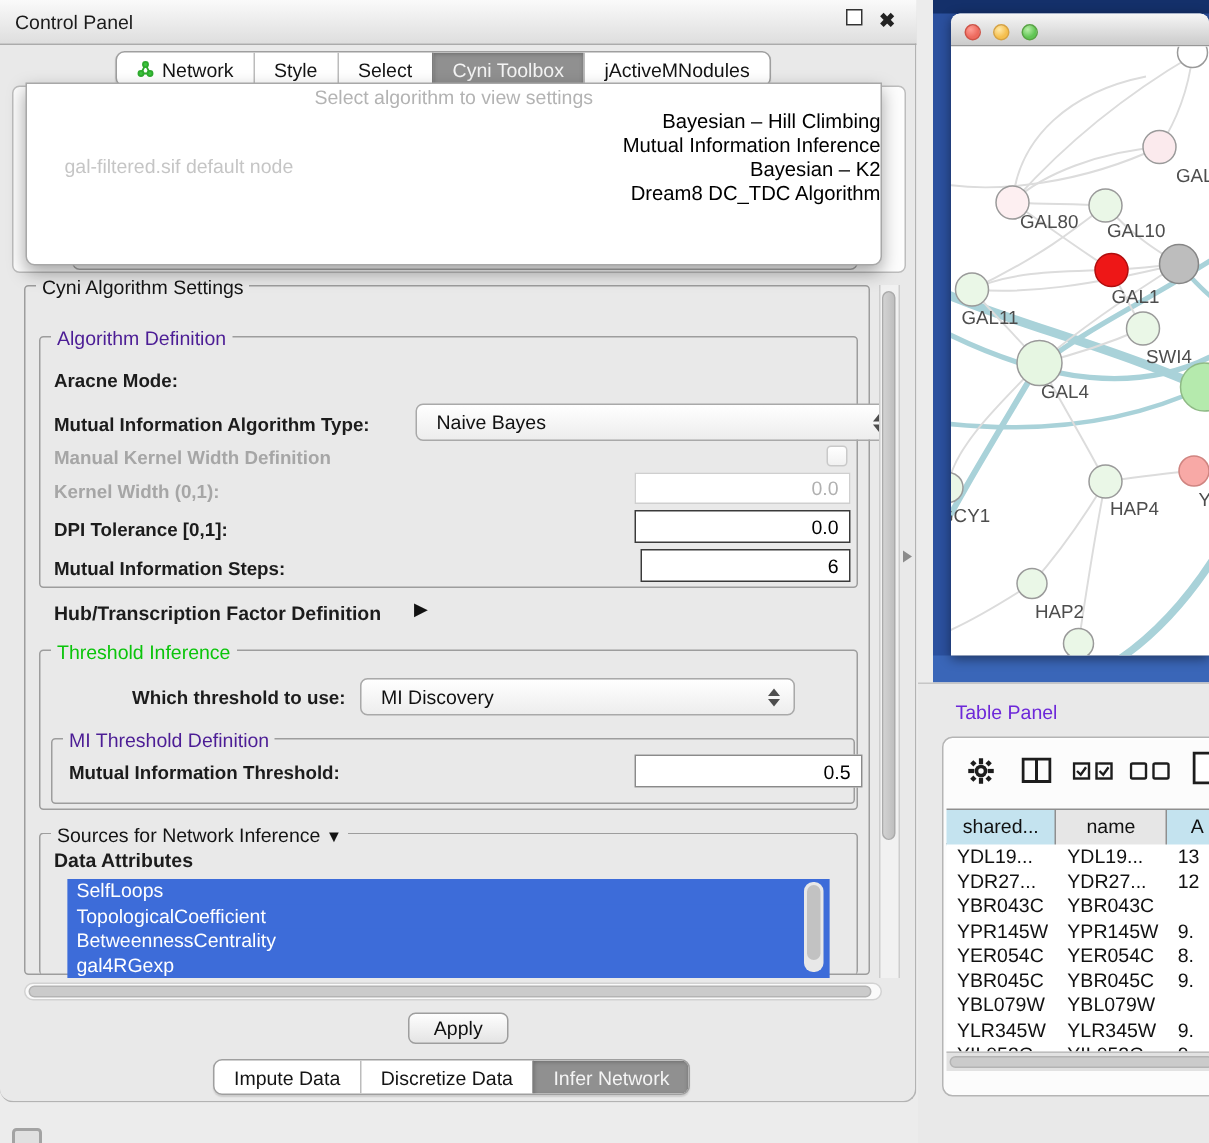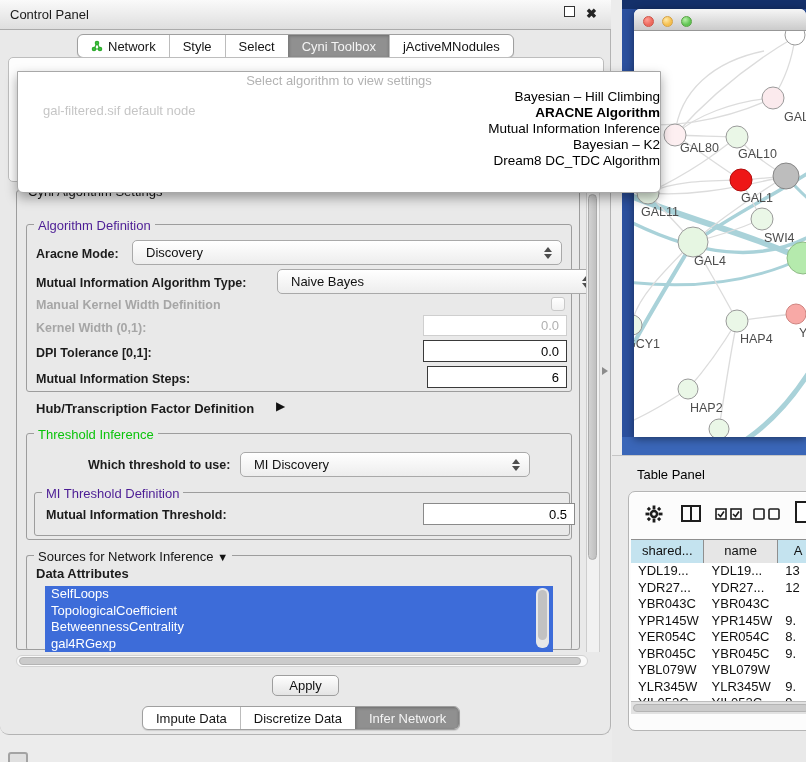--- a/index.html
+++ b/index.html
@@ -44,23 +44,23 @@
   .arrows i{display:block;width:0;height:0;border-left:4px solid transparent;
     border-right:4px solid transparent;}
   .arrows .up{border-bottom:5px solid #4d4d4d;}
   .arrows .dn{border-top:5px solid #4d4d4d;}
   #hidden-combo{left:48px;top:154px;width:524px;height:26px;background:#fafafa;z-index:1;}
   #hidden-combo .ctext{color:#b7b7b7;}
   #combo-focus-fragment{left:556px;top:101px;width:24px;height:28px;background:#fff;
     border:2px solid #6ea6dd;box-shadow:0 0 4px #8ab8e6;border-radius:6px;z-index:2;box-sizing:border-box;}
 
   
-  #algo-popup{left:17px;top:55px;width:644px;height:122px;background:#fff;
+  #algo-popup{left:17px;top:55px;width:571px;height:122px;background:#fff;
     border:1px solid #a8a8a8;border-radius:0 0 6px 6px;
-    box-shadow:0 5px 12px rgba(0,0,0,.35);z-index:5;box-sizing:border-box;margin-top:16px;}
+    box-shadow:0 5px 12px rgba(0,0,0,.35);z-index:5;box-sizing:border-box;}
   #algo-popup .ph{height:17px;line-height:17px;text-align:center;color:#b3b3b3;font-size:13px;}
   .popup-item{height:16px;line-height:16px;padding-left:4px;font-size:13.5px;color:#000;white-space:nowrap;text-align:right;}
   .popup-item.bold{font-weight:bold;}
   #popup-ghost-text{left:43px;top:103px;width:400px;font-size:13px;color:rgba(150,150,150,.55);white-space:nowrap;}
 
   
   .groupbox{border:1px solid #9d9d9d;border-radius:3px;box-sizing:border-box;}
   .grouptitle{position:absolute;background:#e9e9e9;padding:0 4px;font-size:13px;
     white-space:nowrap;color:#141414;}
   .gt-blue{color:#4c1d95;}
@@ -107,21 +107,21 @@
   .tl{position:absolute;top:7px;width:11px;height:11px;border-radius:50%;box-sizing:border-box;}
   #tl-red{left:9px;background:radial-gradient(circle at 35% 30%,#ff9d94,#ed6a5e 60%);border:1px solid #ce5347;}
   #tl-yellow{left:28px;background:radial-gradient(circle at 35% 30%,#ffe9a8,#f5bf4f 60%);border:1px solid #d6a243;}
   #tl-green{left:47px;background:radial-gradient(circle at 35% 30%,#b8f0a8,#61c554 60%);border:1px solid #58a344;}
   #net-canvas{left:0;top:22px;width:172px;height:406px;overflow:hidden;}
   #net-canvas svg{display:block;}
 
   
   #table-panel{left:612px;top:455px;width:194px;height:307px;background:#e9e9e9;
     border-top:1px solid #c6c6c6;box-sizing:border-box;}
-  #tp-title{left:25px;top:11px;font-size:13px;color:#000000;}
+  #tp-title{left:25px;top:11px;font-size:13px;color:#6d28d9;}
   #tp-box{left:16px;top:35px;width:190px;height:240px;background:#fcfcfc;
     border:1px solid #b5b5b5;border-radius:7px;box-shadow:inset 0 1px 0 #fff;box-sizing:border-box;}
   .tbicon{position:absolute;top:13px;}
   #thead{left:2px;top:47px;width:186px;height:24px;display:flex;border-top:1px solid #8f8f8f;
     border-bottom:1px solid #8f8f8f;box-sizing:border-box;}
   .hcell{height:24px;line-height:22px;font-size:13px;color:#111;text-align:center;
     border-right:1px solid #8f8f8f;box-sizing:border-box;overflow:hidden;white-space:nowrap;}
   #tbody{left:2px;top:71px;width:186px;height:138px;overflow:hidden;background:#fff;}
   .trow{display:flex;height:16.5px;}
   .tcell{font-size:13px;color:#111;line-height:16.5px;box-sizing:border-box;
@@ -183,42 +183,34 @@
       <span class="arrows">
           <i class="up" style="border-bottom-color:#bbb"></i>
           <i class="dn" style="border-top-color:#bbb"></i>
         </span>
     </div>
 
     <div id="algo-popup" class="abs">
       <div class="ph">Select algorithm to view settings</div>
       <div id="popup-items">
           <div class="popup-item">Bayesian – Hill Climbing</div>
-          <div class="popup-item bold">ARACNE Algorithm</div>
           <div class="popup-item">Mutual Information Inference</div>
           <div class="popup-item">Bayesian – K2</div>
           <div class="popup-item">Dream8 DC_TDC Algorithm</div>
         </div>
     </div>
     <div id="popup-ghost-text" class="abs" style="z-index:6">gal-filtered.sif default node</div>
 
     <div class="abs groupbox" style="left:16px;top:190px;width:564px;height:460px;"></div>
     <span class="grouptitle" style="left:24px;top:184px;">Cyni Algorithm Settings</span>
 
     <div class="abs groupbox" style="left:26px;top:224px;width:546px;height:168px;"></div>
     <span class="grouptitle gt-blue" style="left:34px;top:218px;">Algorithm Definition</span>
 
     <span class="lbl" style="left:36px;top:247px;">Aracne Mode:</span>
-    <div class="abs combo" style="left:132px;top:240px;width:430px;height:25px;">
-      <span class="ctext">Discovery</span>
-      <span class="arrows">
-          <i class="up"></i>
-          <i class="dn"></i>
-        </span>
-    </div>
 
     <span class="lbl" style="left:36px;top:276px;">Mutual Information Algorithm Type:</span>
     <div class="abs combo" style="left:277px;top:269px;width:323px;height:25px;">
       <span class="ctext">Naive Bayes</span>
       <span class="arrows">
           <i class="up"></i>
           <i class="dn"></i>
         </span>
     </div>
 

